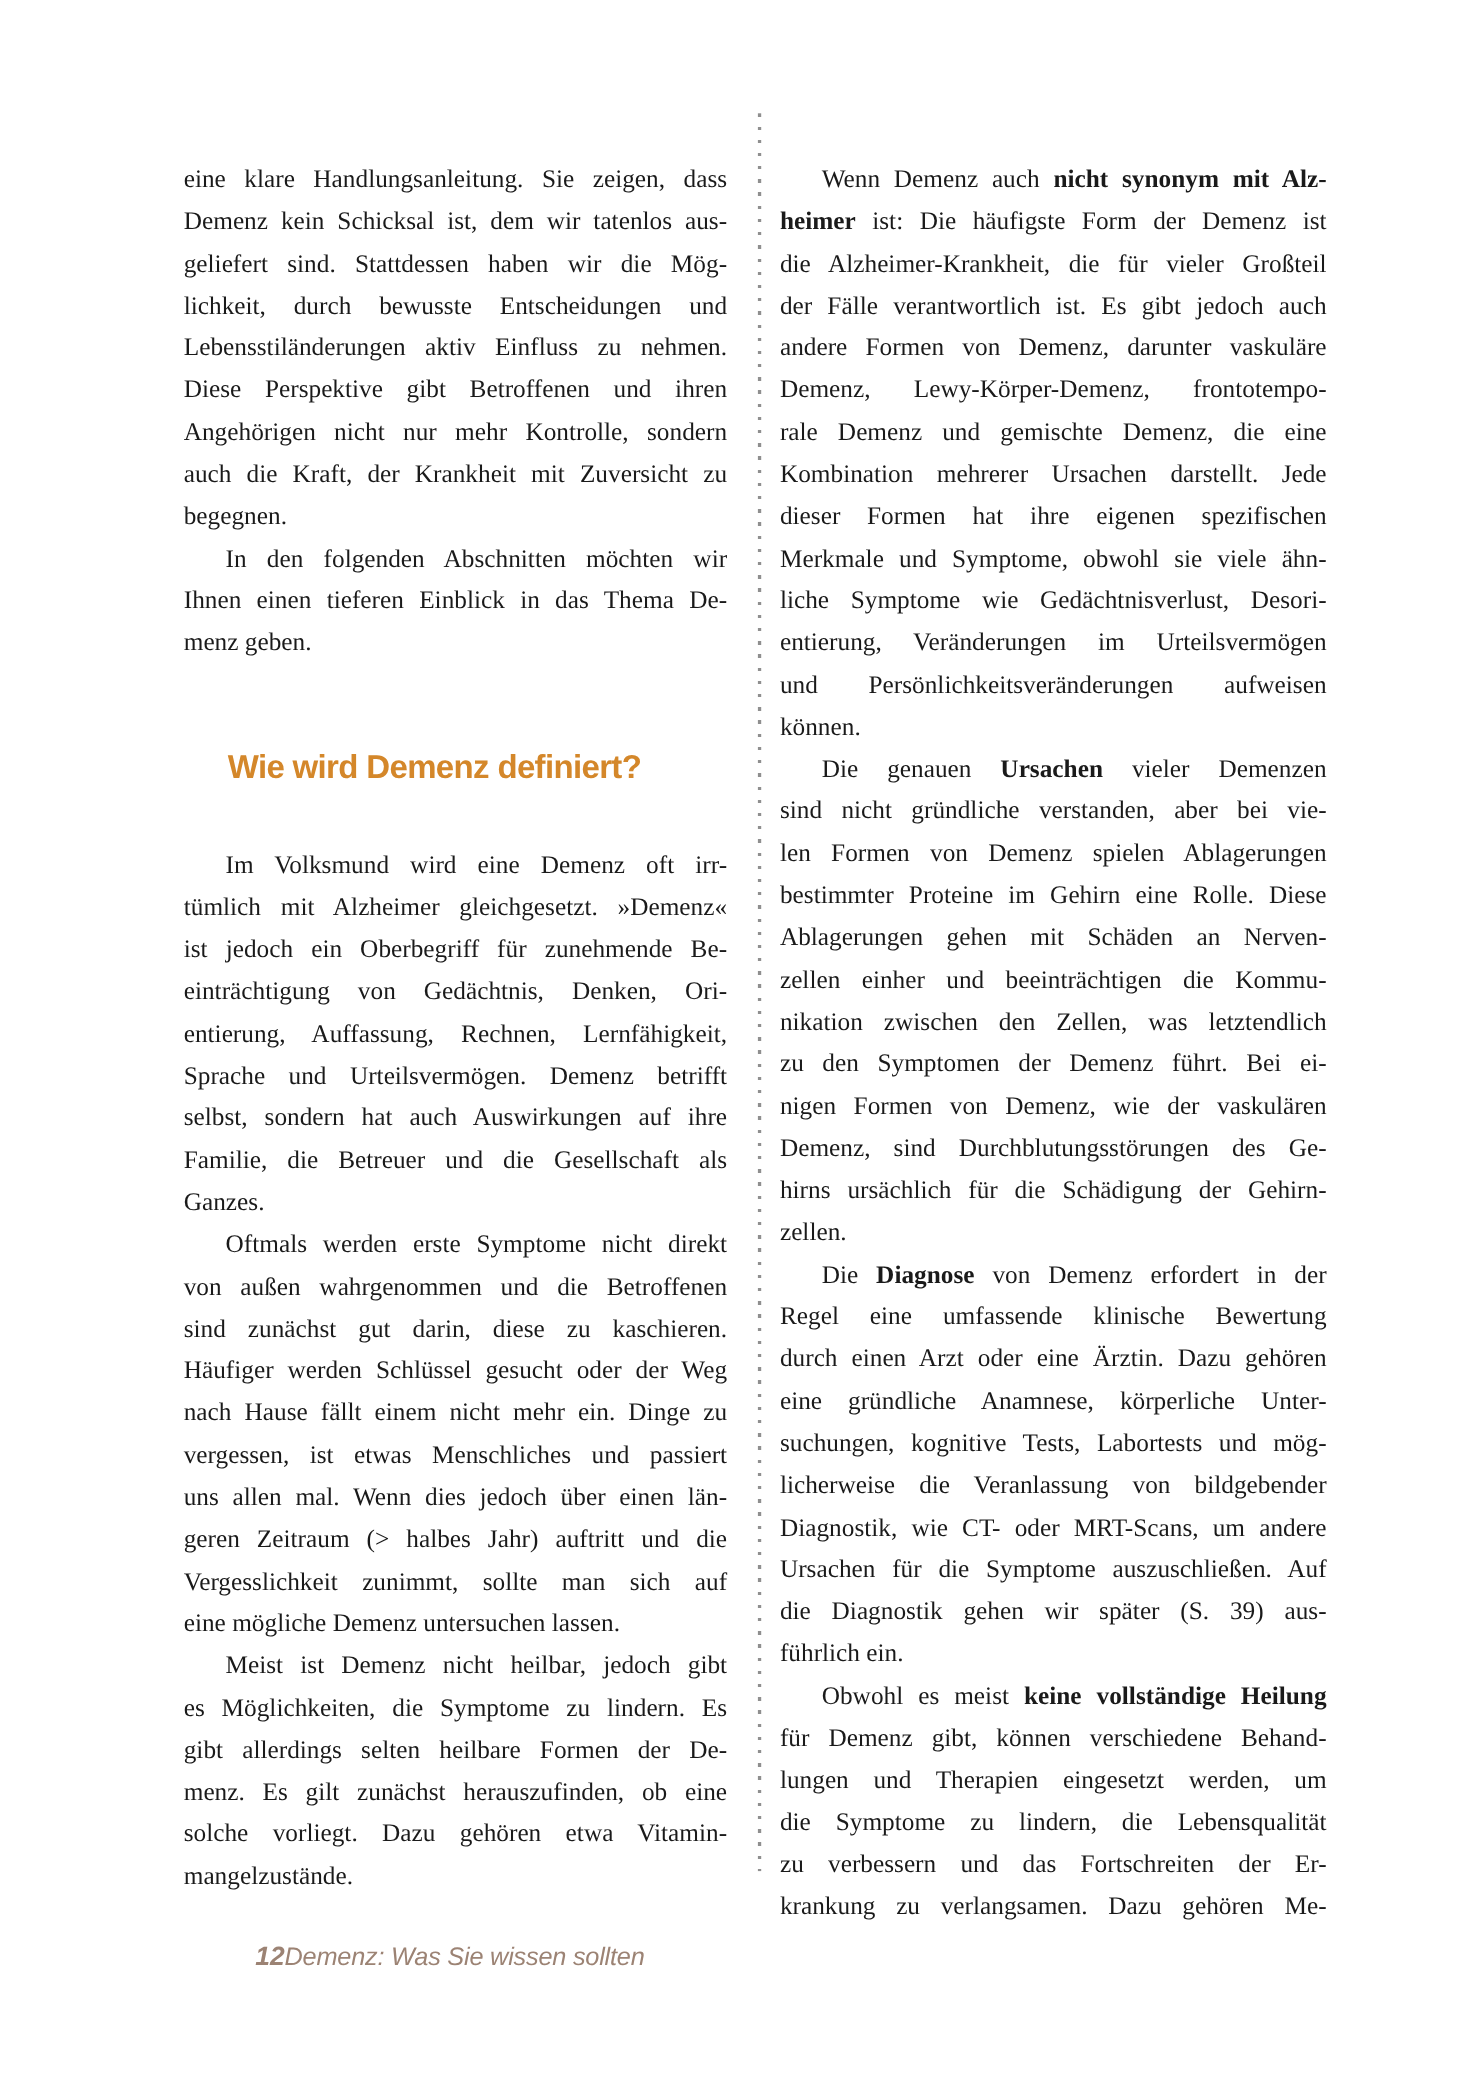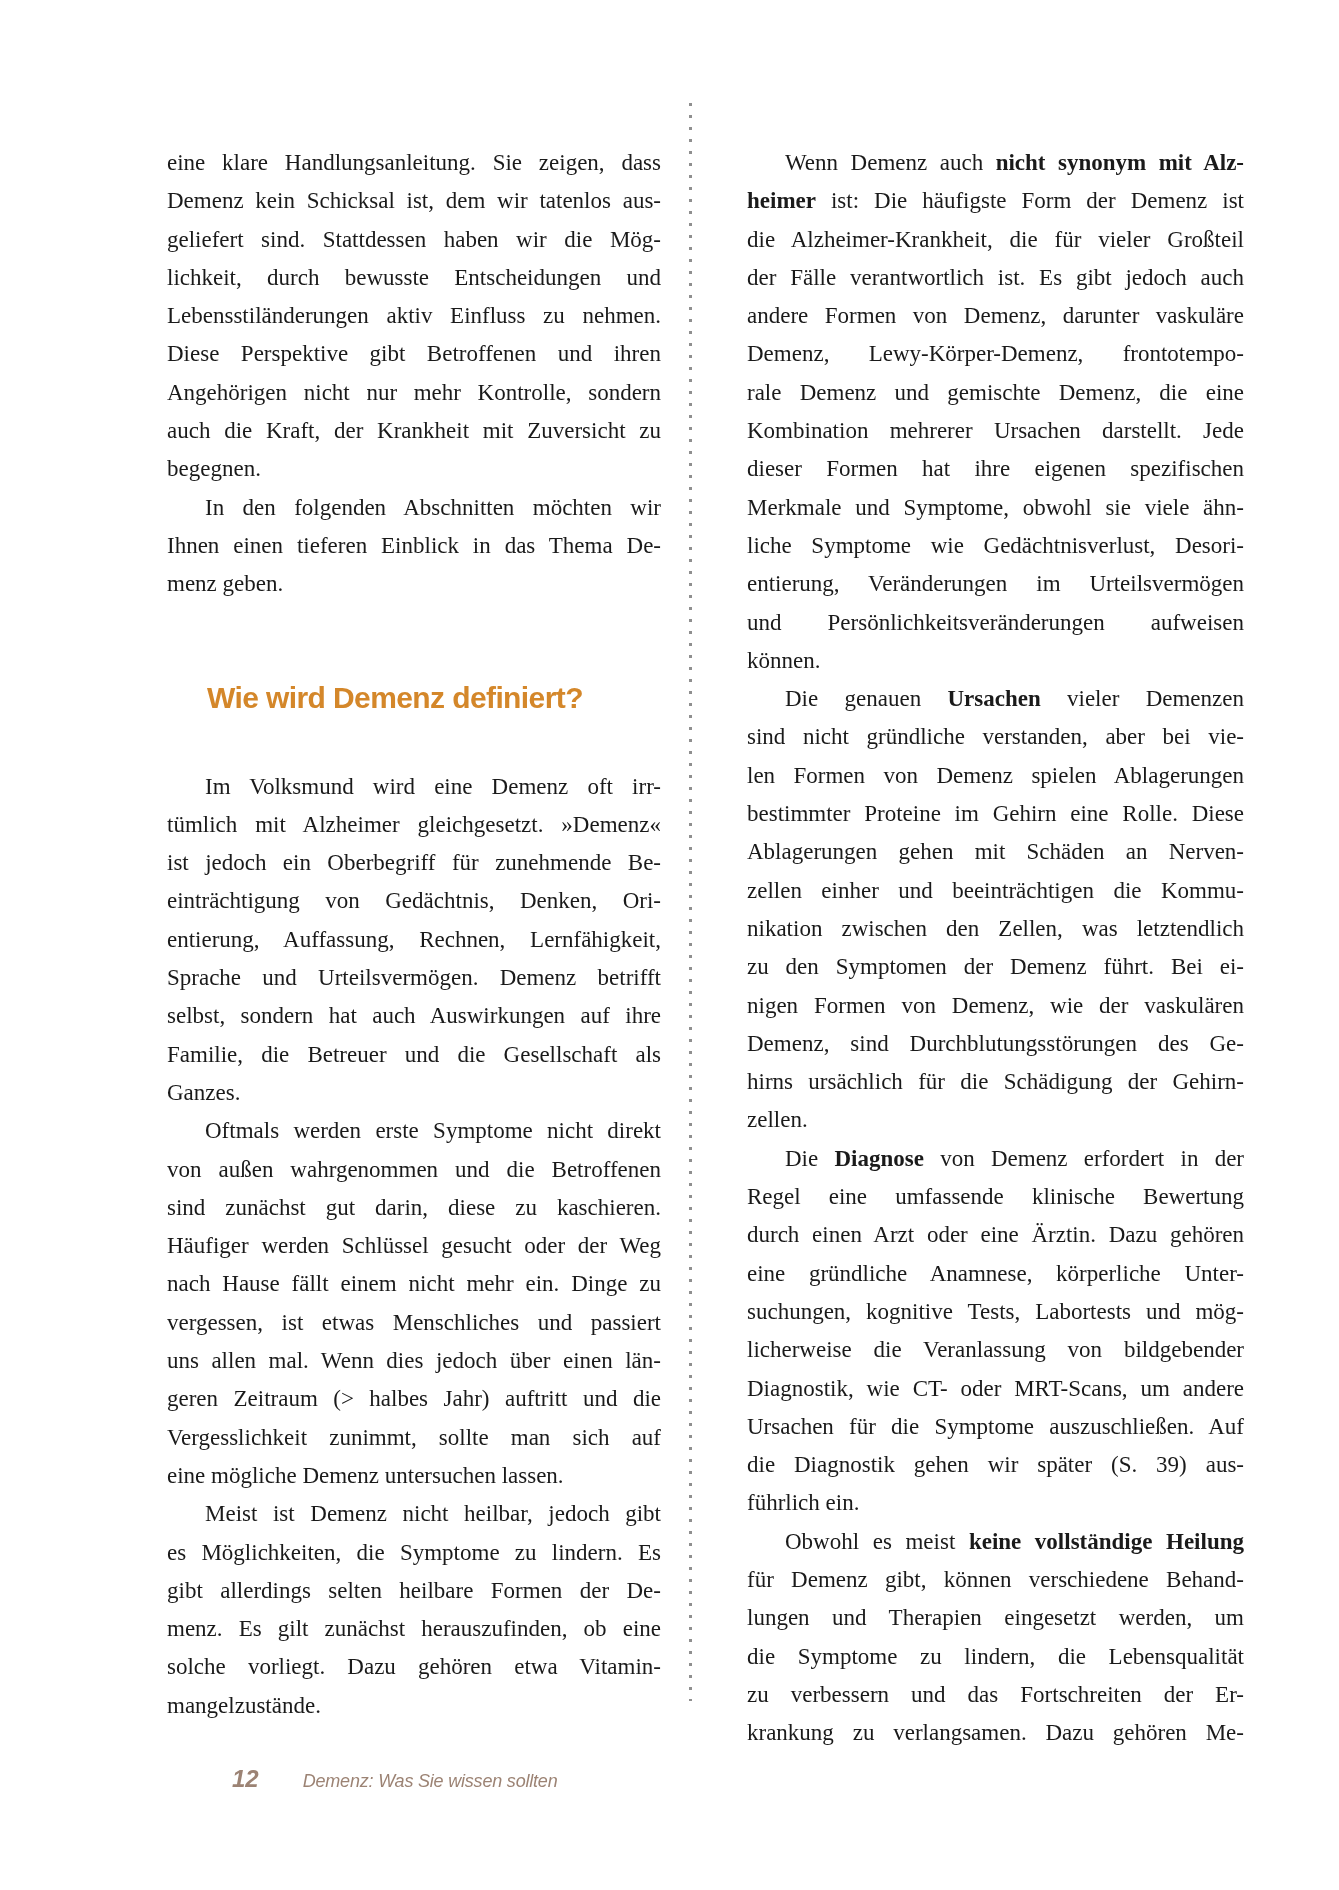--- a/index.html
+++ b/index.html
@@ -16,21 +16,21 @@
     background:#ffffff;
     overflow:hidden;
     font-family:"Liberation Serif","DejaVu Serif",serif;
     color:var(--body-color);
   }
   .col{
     position:absolute;top:104px;
     font-size:23px;line-height:38.3px;margin-top:40px;
   }
   .col.left{left:167px;width:494px;}
-  .col.right{left:747px;width:497px;}
+  .col.right{left:709px;width:497px;}
   .para{margin:0;}
   .line{
     text-align:justify;
     text-align-last:justify;
     white-space:normal;
   }
   .line.last{text-align-last:left;}
   .line.indent{text-indent:38px;}
   .line b{font-weight:bold;}
   .heading{
@@ -49,23 +49,22 @@
   }
   .footer{
     position:absolute;
     left:232px;top:1765px;
     display:flex;align-items:baseline;
     font-family:"Liberation Sans","DejaVu Sans",sans-serif;
     color:var(--footer-color);
   }
   .pagenum{font-weight:bold;font-size:24px;font-style:italic;}
   .runtitle{
-    margin-left:44px;
     font-style:italic;
-    font-size:18px;
+    font-size:23px;
     letter-spacing:-0.2px;
   }
   .copyright{
     position:absolute;
     left:0;top:1856px;width:100%;
     text-align:center;
     font-family:"Liberation Sans","DejaVu Sans",sans-serif;
     font-size:22px;
     letter-spacing:-0.4px;
     color:var(--copyright-color);

